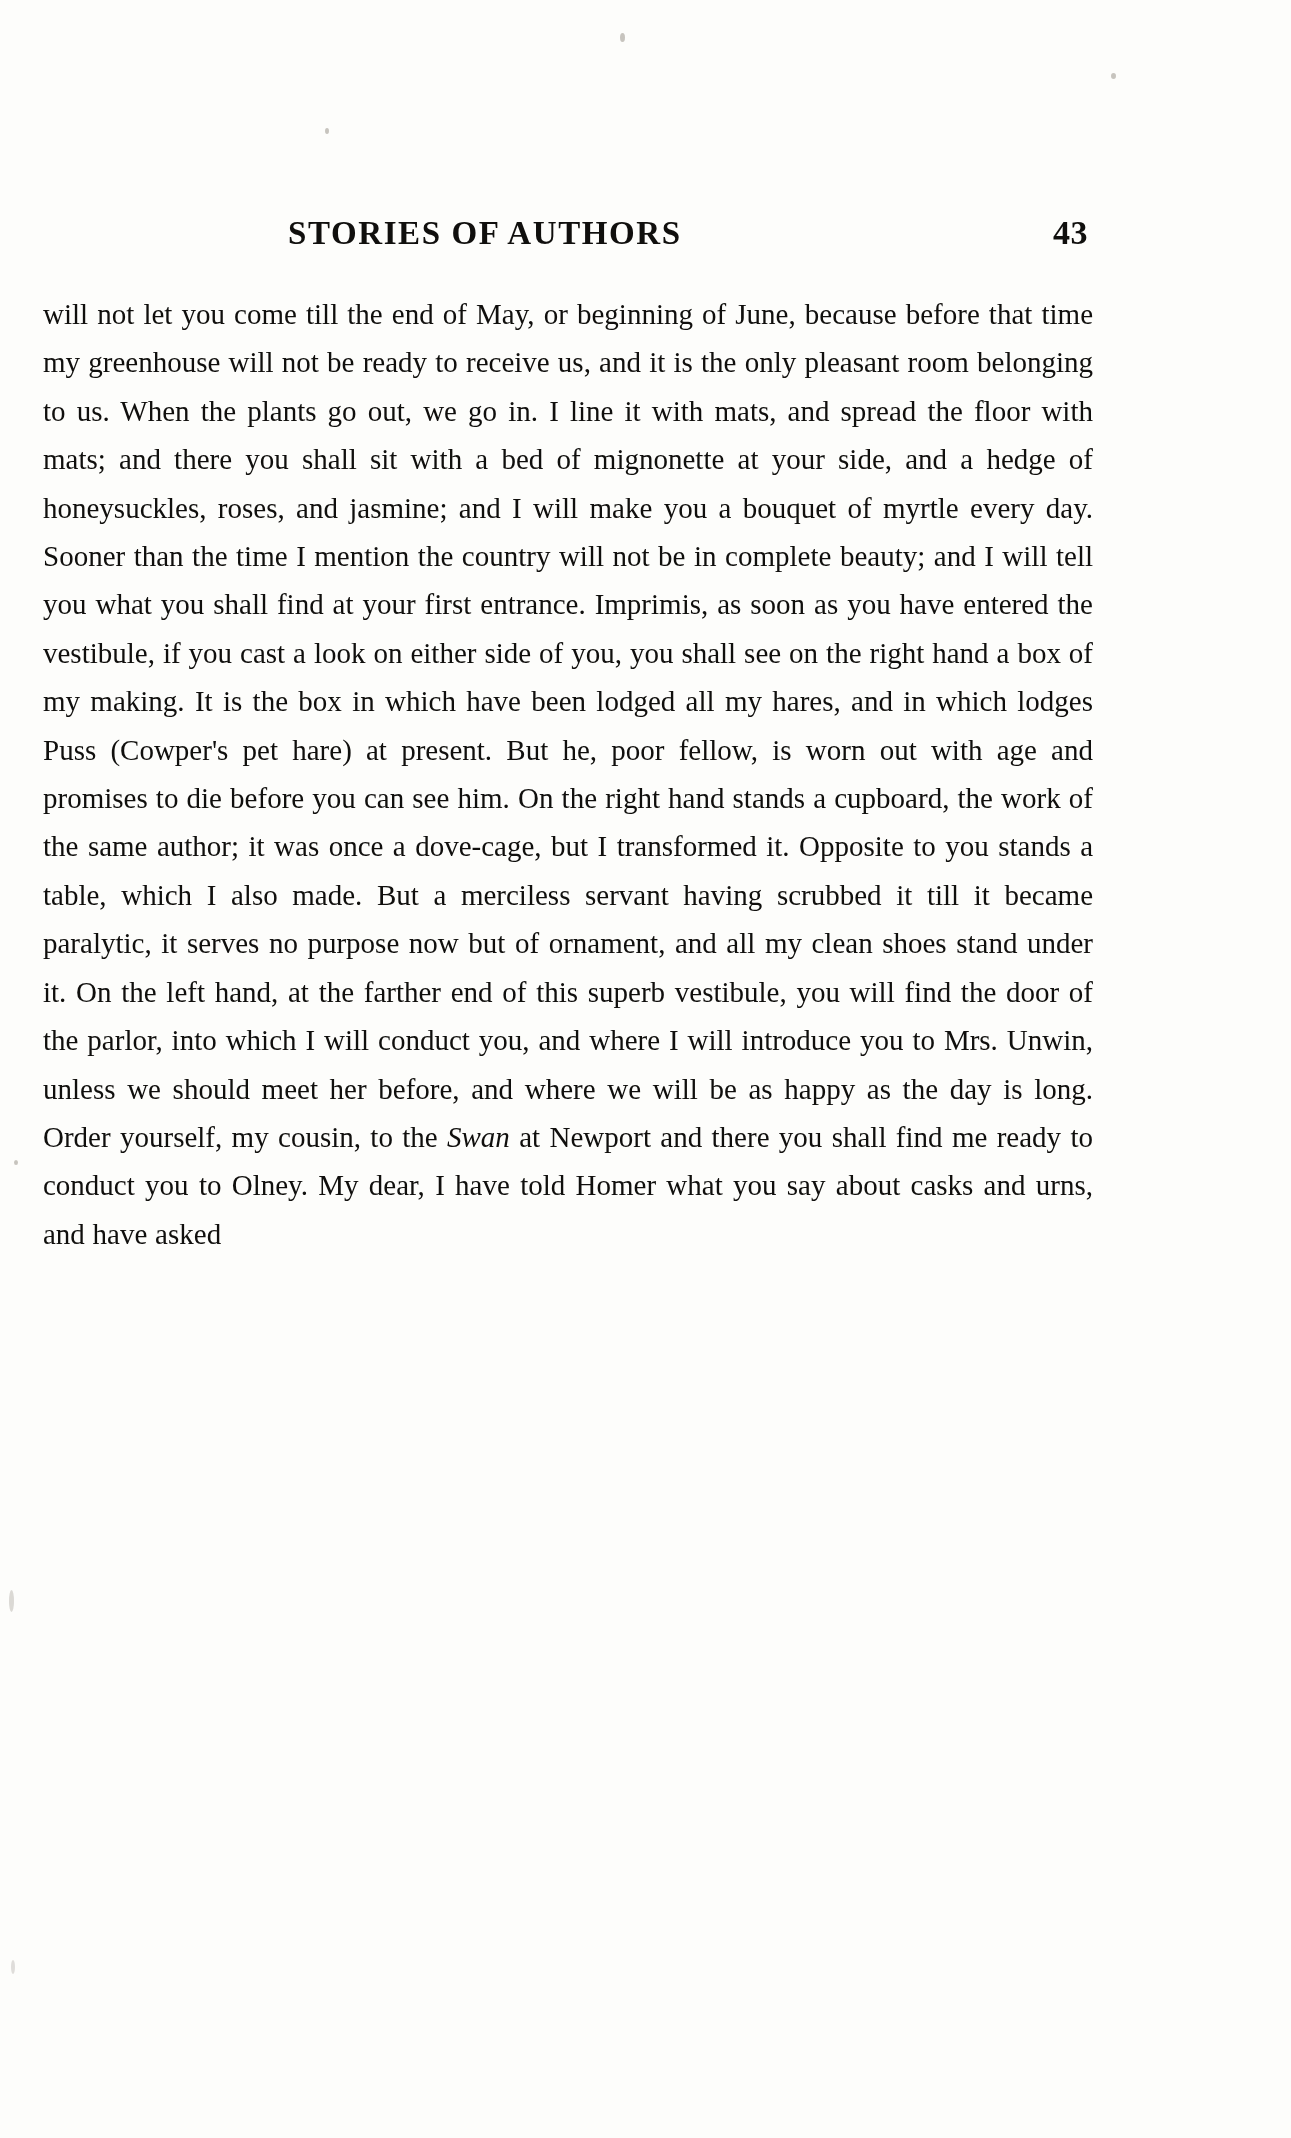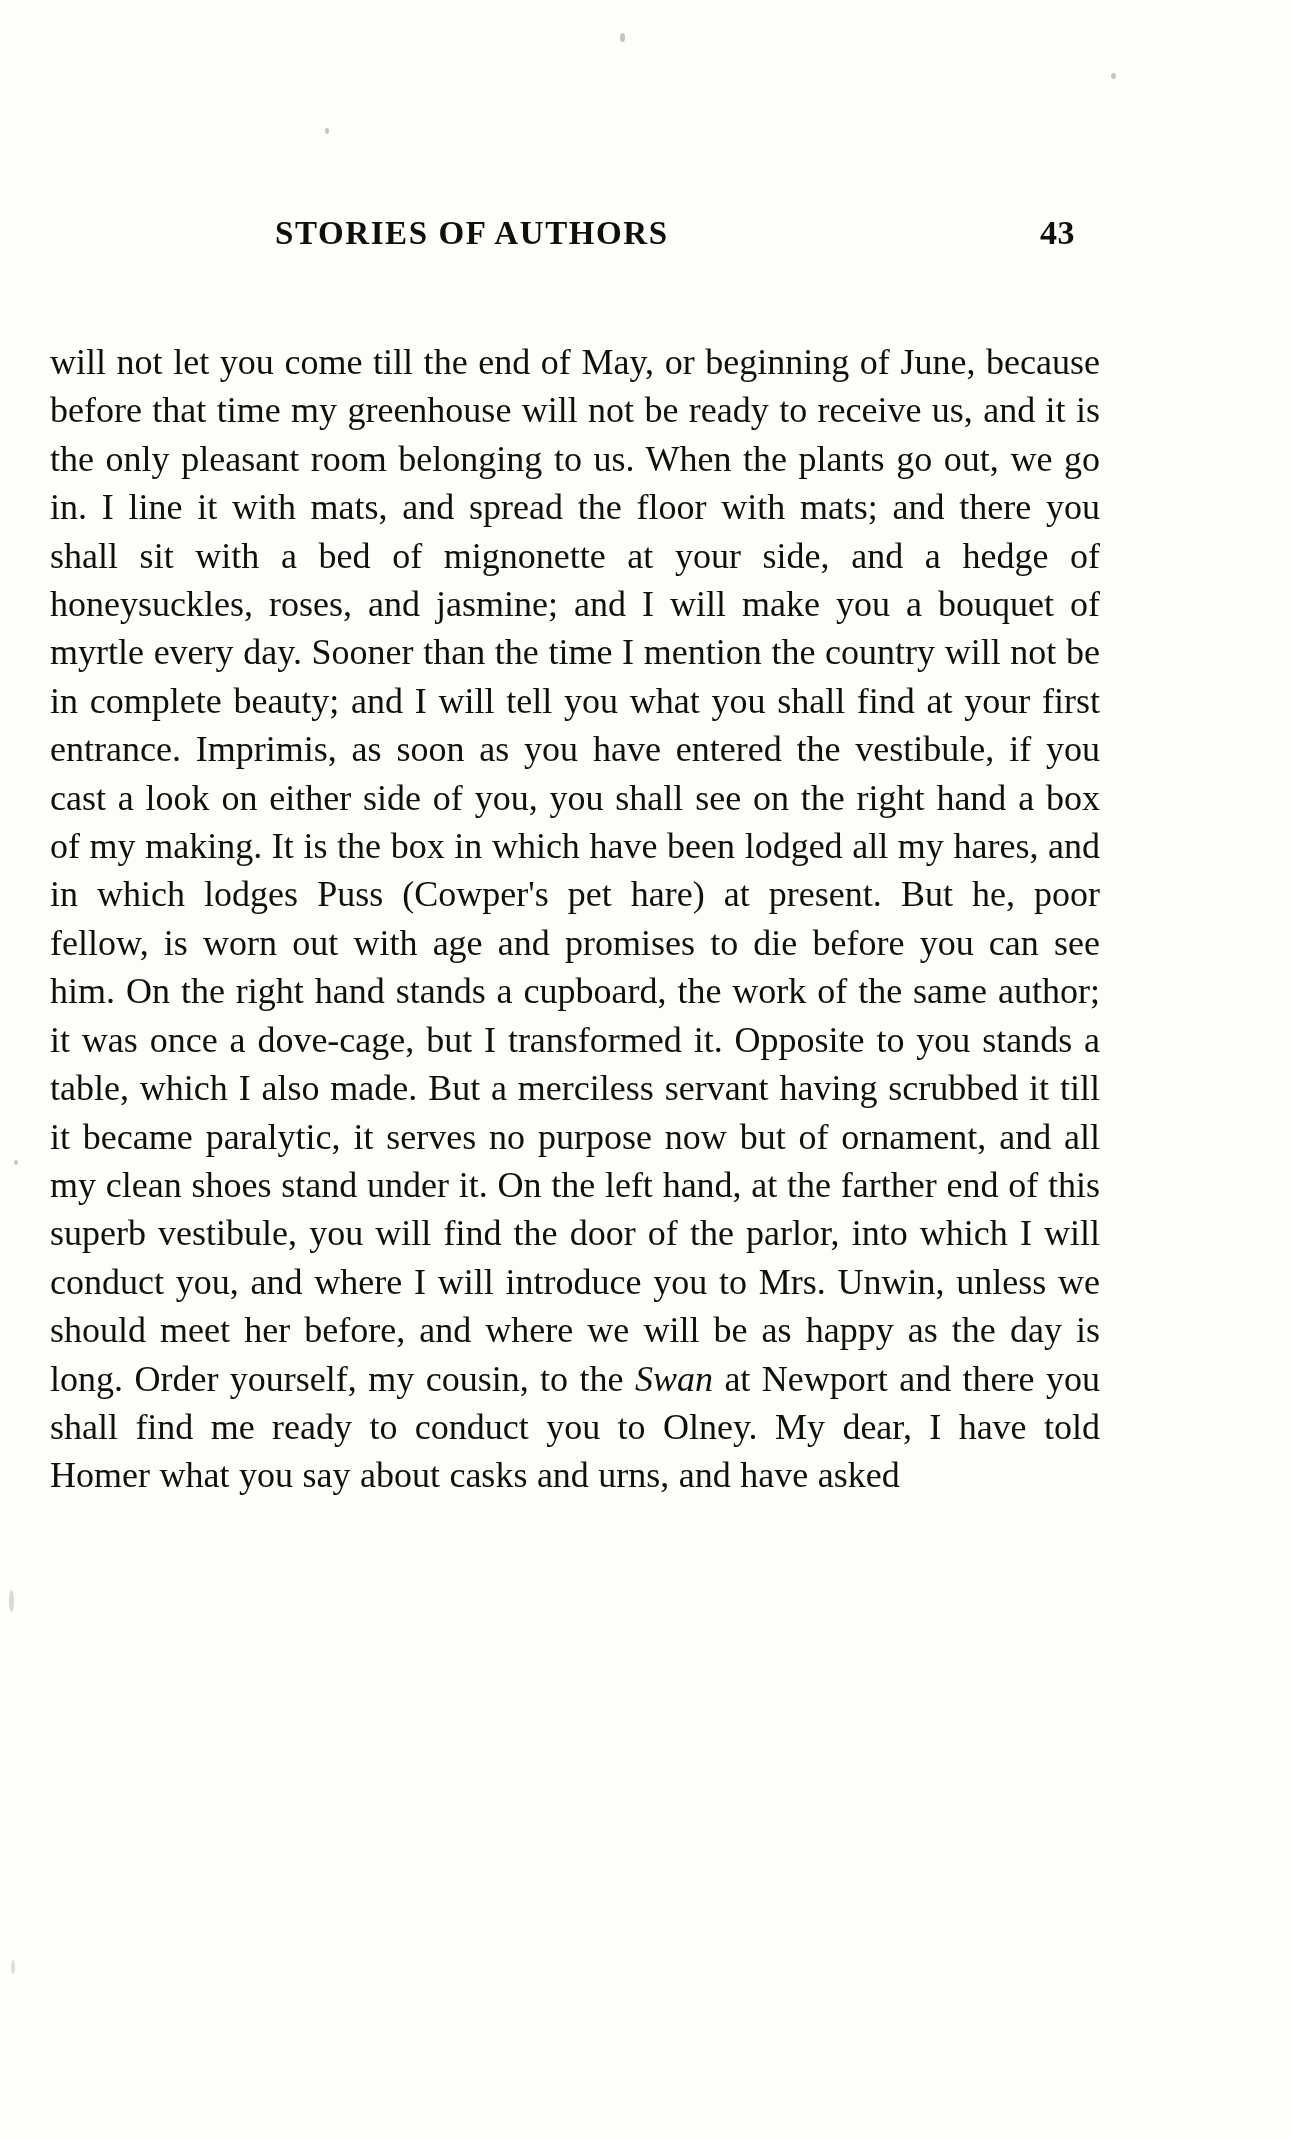--- a/index.html
+++ b/index.html
@@ -26,49 +26,48 @@
   
   .speck {
     position: absolute;
     background: #9a968d;
     border-radius: 50%;
     opacity: .55;
   }
   .header {
     position: absolute;
     top: 214px;
-    left: 275px;
+    left: 288px;
     width: 800px;
     display: flex;
     align-items: baseline;
     justify-content: space-between;
     text-align: right;
   }
   .running-title {
     font-size: 33px;
     letter-spacing: 1.6px;
     font-weight: 700;
     white-space: nowrap;
   }
   .page-number {
     font-size: 34px;
     font-weight: 700;
     letter-spacing: 0.5px;
   }
   .body-text {
     position: absolute;
     top: 290px;
-    left: 50px;
+    left: 43px;
     width: 1050px;
-    font-size: 36px;
+    font-size: 29px;
     line-height: 48.4px;
     text-align: justify;
     text-justify: inter-word;
     word-spacing: 0.5px;
-    margin-top: 48px;
   }
   .body-text p {
     margin: 0;
   }
   .body-text .ital {
     font-style: italic;
   }
   
   .body-text, .running-title, .page-number {
     -webkit-font-smoothing: none;

